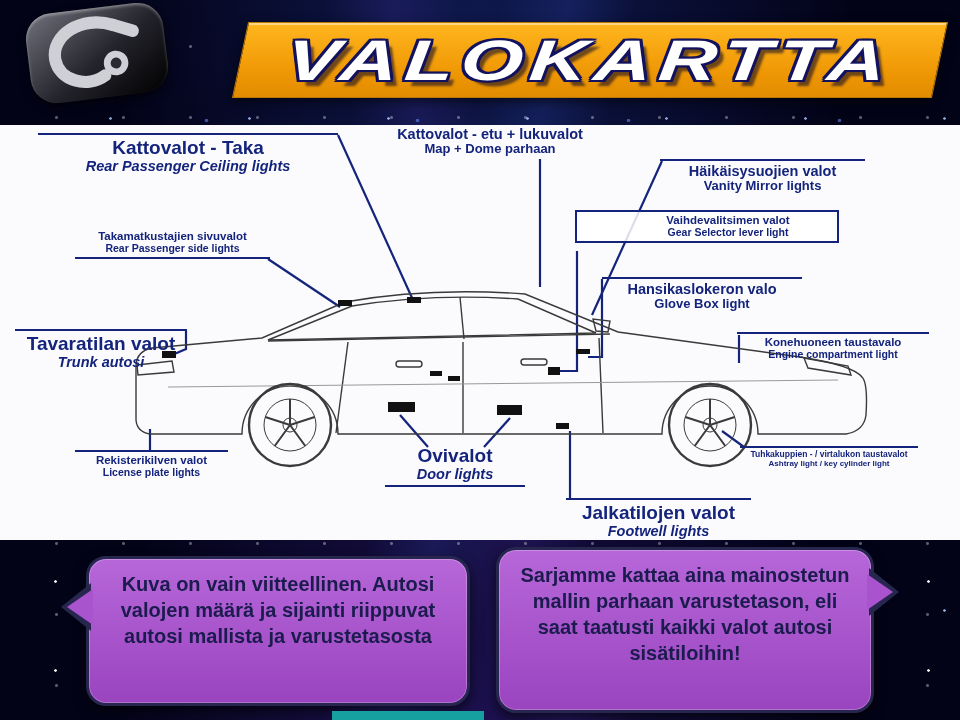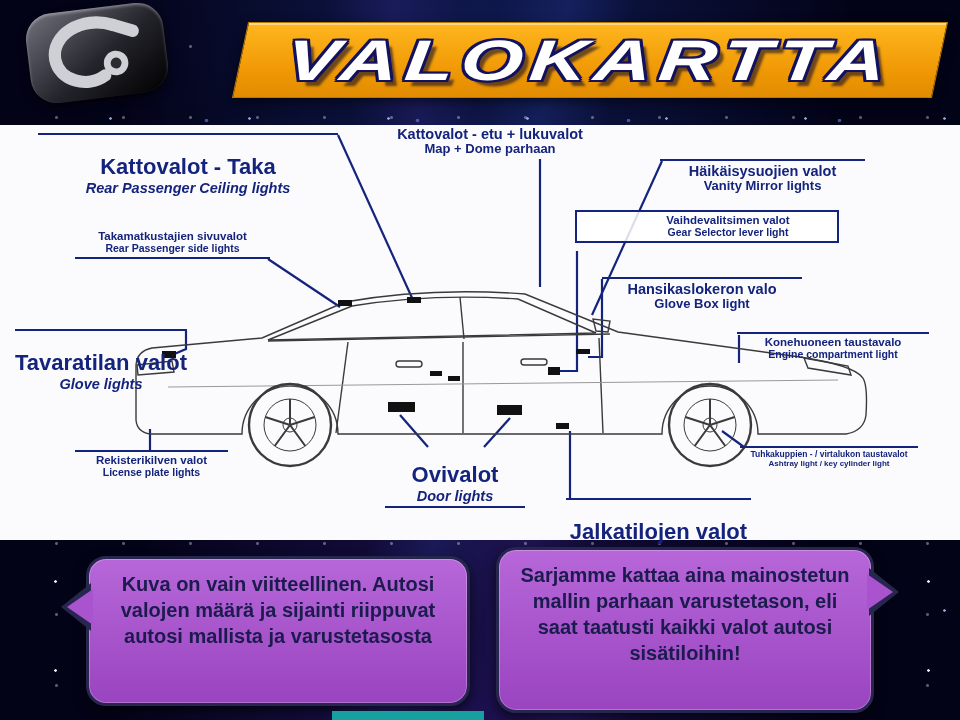--- a/index.html
+++ b/index.html
@@ -44,21 +44,21 @@
       5px 6px 2px rgba(0,0,40,.55);
   }
   
   .panel{position:absolute;left:0;top:125px;width:960px;height:415px;background:#fbfbfd;}
   .car-svg{position:absolute;left:0;top:0;}
   .lbl{position:absolute;color:#14247c;text-align:center;line-height:1.12;}
   .lbl .fi,.lbl .en{font-weight:bold;white-space:nowrap;}
   .topbar{border-top:2.5px solid #14247c;padding-top:2px;}
   .botbar{border-bottom:2.5px solid #14247c;padding-bottom:2px;}
   .boxed{border:2px solid #14247c;padding:2px 4px;background:rgba(255,255,255,.85);}
-  .big .fi{font-size:22px;margin-top:18px;} .big .en{font-size:14.5px;font-style:italic;}
+  .big .fi{font-size:19px;} .big .en{font-size:14.5px;font-style:italic;}
   .med .fi{font-size:14.5px;} .med .en{font-size:13px;}
   .sm  .fi{font-size:11.5px;} .sm  .en{font-size:10.5px;}
   .xs  .fi{font-size:8.5px;}  .xs  .en{font-size:8px;}
   
   .bubble{
     position:absolute;border:3px solid #26264e;border-radius:20px;
     background:linear-gradient(180deg,#b767d9,#9a44c0);
     box-shadow:inset 0 0 0 1px rgba(255,255,255,.25), 0 5px 12px rgba(0,0,0,.6);
     box-sizing:border-box;
   }
@@ -172,21 +172,21 @@
     <div class="lbl sm botbar" style="left:75px;top:105px;width:195px;">
       <div class="fi">Takamatkustajien sivuvalot</div>
       <div class="en">Rear Passenger side lights</div>
     </div>
     <div class="lbl med topbar" style="left:602px;top:152px;width:200px;">
       <div class="fi">Hansikaslokeron valo</div>
       <div class="en">Glove Box light</div>
     </div>
     <div class="lbl big topbar" style="left:15px;top:204px;width:172px;">
       <div class="fi">Tavaratilan valot</div>
-      <div class="en">Glove lights</div>
+      <div class="en">Trunk autosi</div>
     </div>
     <div class="lbl sm topbar" style="left:737px;top:207px;width:192px;">
       <div class="fi">Konehuoneen taustavalo</div>
       <div class="en">Engine compartment light</div>
     </div>
     <div class="lbl sm topbar" style="left:75px;top:325px;width:153px;">
       <div class="fi">Rekisterikilven valot</div>
       <div class="en">License plate lights</div>
     </div>
     <div class="lbl big botbar" style="left:385px;top:320px;width:140px;">

